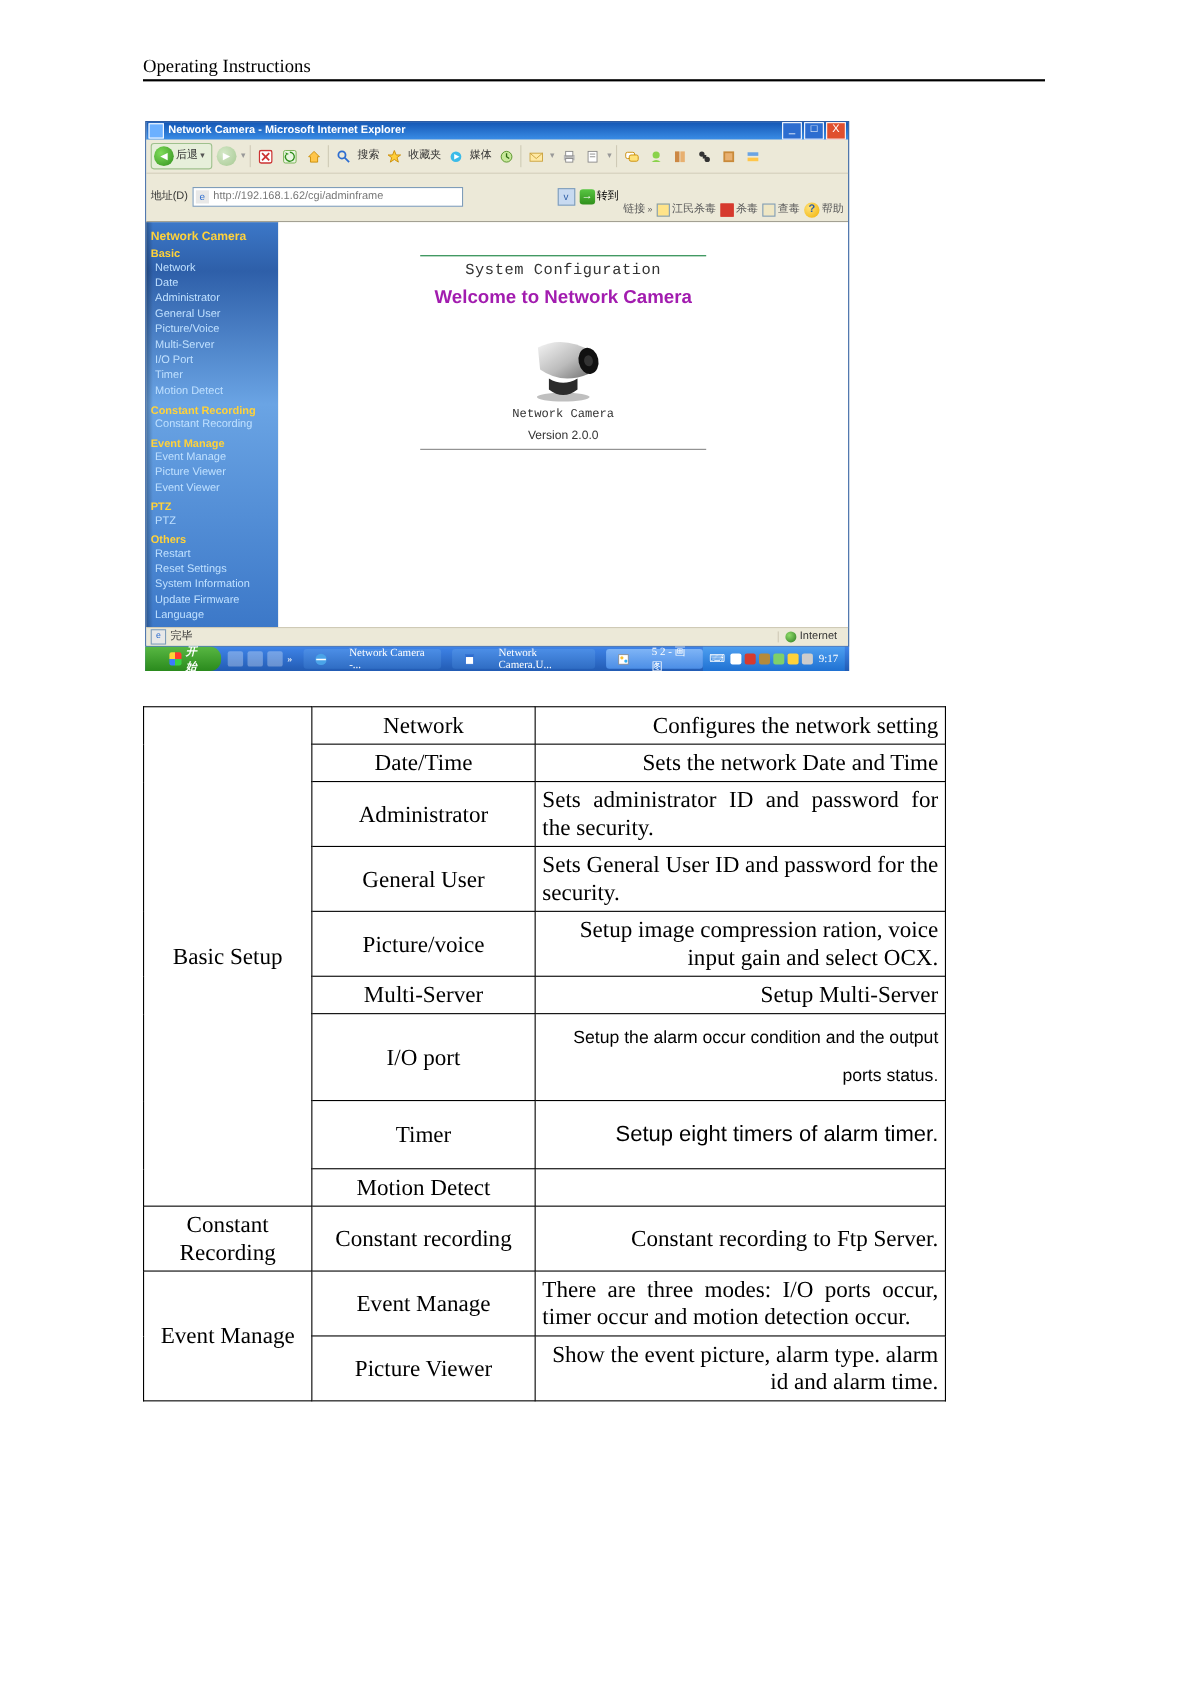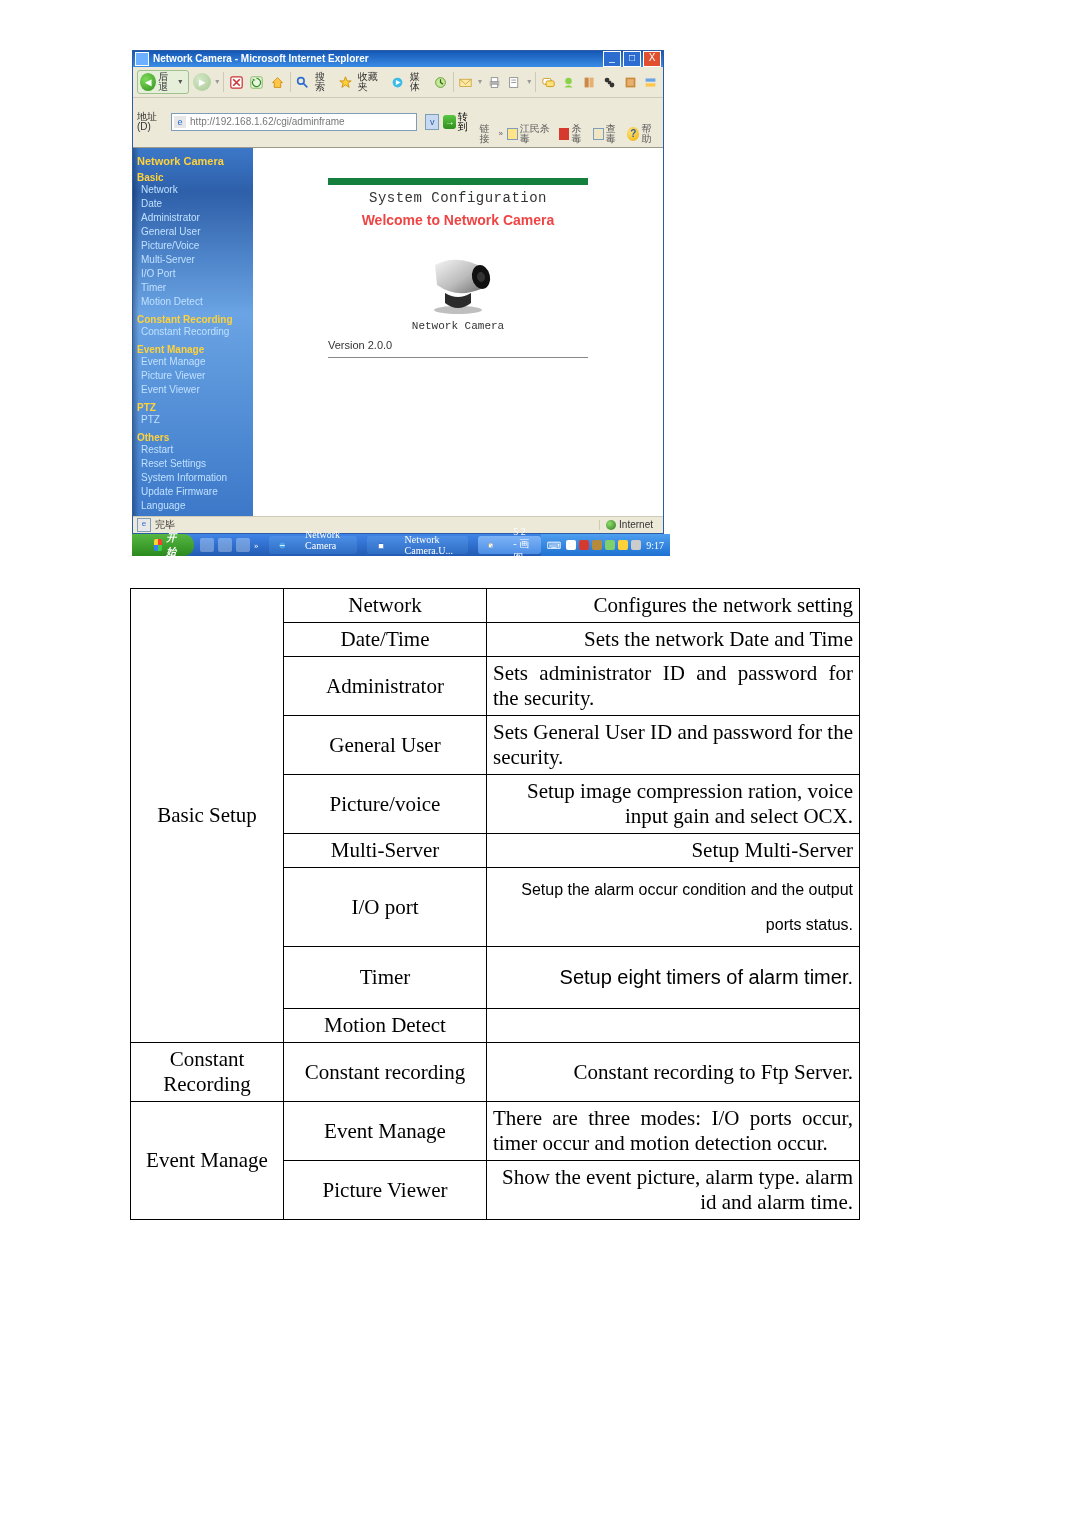--- a/index.html
+++ b/index.html
@@ -22,21 +22,21 @@
     margin-bottom: 36px;
   }
   .page-num {
     text-align: right;
     font-size: 17px;
     margin-top: 60px;
   }
 
   
   .shot-wrap {
-    width: 532px;
+    width: 640px;
     margin-left: 2px;
   }
   .ie-window {
     border: 1px solid #2d5ca4;
     background: #ece9d8;
     font-family: Tahoma, Arial, sans-serif;
     font-size: 10px;
     line-height: 1;
   }
   .ie-titlebar {
@@ -183,33 +183,33 @@
 
   .main-area {
     flex:1;
     background:#fff;
     position: relative;
     overflow: hidden;
   }
   .sysconf-card {
     width: 260px;
     margin: 30px auto 0 auto;
-    border-top: 7px solid #15803d;
+    border-top: 1px solid #15803d;
     border-bottom: 1px solid #888;
     text-align: center;
     padding: 6px 0;
   }
   .sysconf-title { font-family: "Courier New", monospace; font-size: 14px; color:#333; letter-spacing: .5px; }
-  .sysconf-welcome { font-family: Arial, sans-serif; font-size: 14px; font-weight:bold; color:#ef4444; margin-top: 8px; }
+  .sysconf-welcome { font-family: Arial, sans-serif; font-size: 17px; font-weight:bold; color:#a21caf; margin-top: 8px; }
   .camera-ill {
     width: 90px; height: 70px;
     margin: 18px auto 6px auto;
   }
   .camera-lbl { font-family: "Courier New", monospace; font-size: 11px; text-align:center; color:#333; }
-  .camera-ver { font-family: Arial, sans-serif; font-size: 11px; text-align:left; color:#333; margin-top: 8px; }
+  .camera-ver { font-family: Arial, sans-serif; font-size: 11px; text-align:center; color:#333; margin-top: 8px; }
 
   .ie-status {
     height: 16px;
     background:#ece9d8;
     border-top:1px solid #cfcab6;
     display:flex;align-items:center;
     font-size:10px;color:#333;padding:0 4px;
   }
   .ie-status .sp { flex:1; }
   .ie-status .zone {
@@ -266,20 +266,21 @@
   .spaced-2 { line-height: 2.2; padding: 18px 6px 20px 6px; font-family: Arial, sans-serif; font-size: 16px; }
   .spaced-3 { padding: 22px 6px; font-family: Arial, sans-serif; font-size: 20px; }
 
   .tiny-icon { width:13px; height:13px; display:inline-block; vertical-align:middle; }
 </style>
 </head>
 <body>
 
 <div class="page">
 
+  <div class="running-head">Operating Instructions</div>
 
   <div class="shot-wrap">
 
     <div class="ie-window">
 
       <div class="ie-titlebar">
         <span class="ie-title-ico"></span>
         <span class="ie-title-text">Network Camera - Microsoft Internet Explorer</span>
         <div class="ie-winbtns">
           <div class="ie-winbtn min">_</div>

